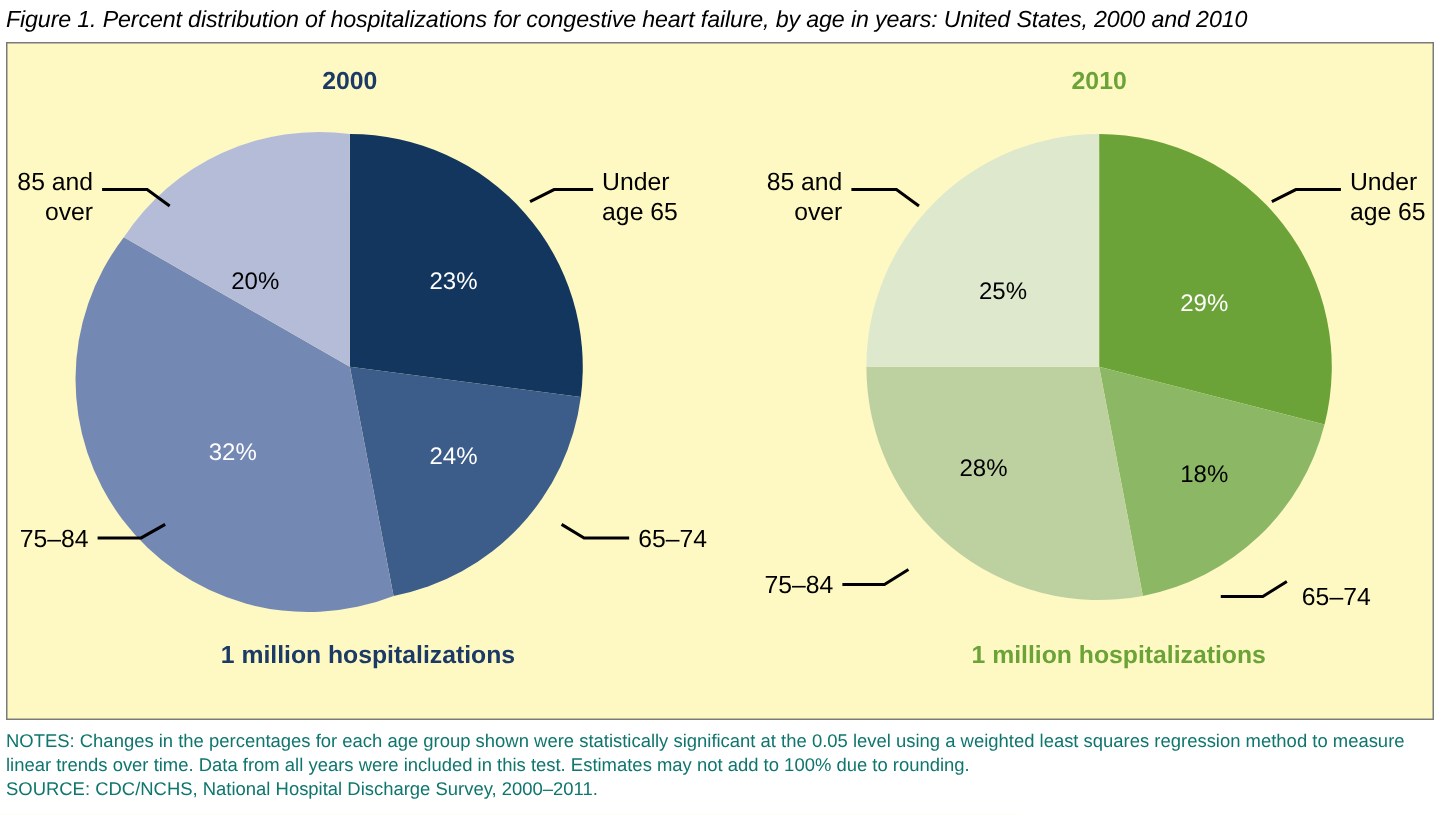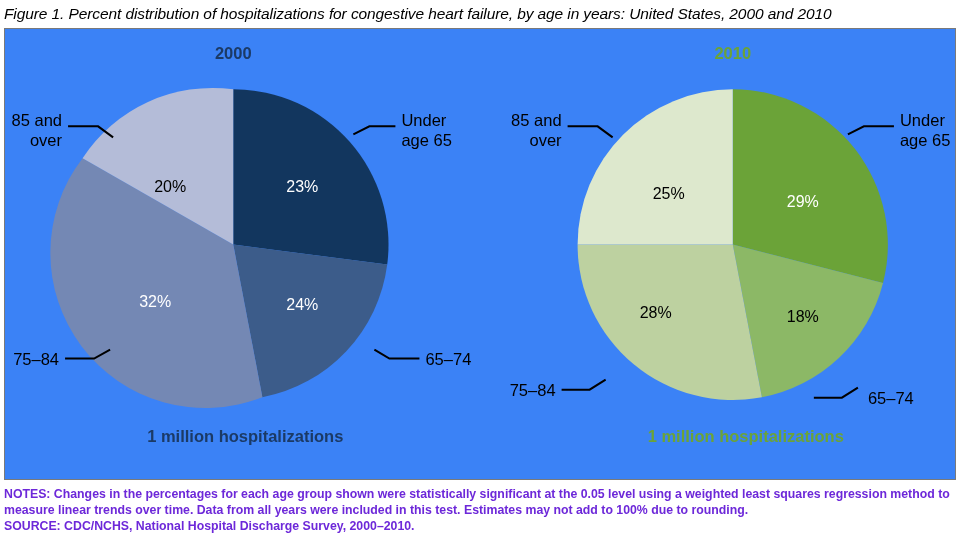--- a/index.html
+++ b/index.html
@@ -20,21 +20,21 @@
     color: #000;
     white-space: nowrap;
     letter-spacing: -0.1px;
     font-style: italic;
   }
   #chart-box {
     position: relative;
     margin: 0 4px;
     height: 452px;
     border: 1.5px solid #7a7a7a;
-    background: #3b82f6;
+    background: #fef9c3;
   }
   #chart-svg {
     display: block;
     width: 100%;
     height: 100%;
   }
   .panel-title {
     font-size: 16.5px;
     font-weight: bold;
   }
@@ -52,22 +52,21 @@
     fill: none;
     stroke: #000000;
     stroke-width: 2;
     stroke-linejoin: miter;
     stroke-linecap: butt;
   }
   #notes {
     padding: 6px 4px 0 4px;
     font-size: 12.3px;
     line-height: 1.32;
-    color: #6d28d9;
-    font-weight: bold;
+    color: #0f766e;
   }
   #notes p { margin: 0; }
 </style>
 </head>
 <body>
 
 <div id="figure-title">Figure 1. Percent distribution of hospitalizations for congestive heart failure, by age in years: United States, 2000 and 2010</div>
 
 <div id="chart-box">
   <svg id="chart-svg" viewBox="0 0 949 449" preserveAspectRatio="xMidYMid meet">
@@ -137,14 +136,14 @@
       <text x="556" y="97" text-anchor="end" class="callout-label" fill="#000000">85 and</text>
       <text x="556" y="117" text-anchor="end" class="callout-label" fill="#000000">over</text>
 
       <text x="740" y="412" text-anchor="middle" class="panel-footer" fill="#6ba338">1 million hospitalizations</text>
     </g>
   </svg>
 </div>
 
 <div id="notes">
   <p>NOTES: Changes in the percentages for each age group shown were statistically significant at the 0.05 level using a weighted least squares regression method to measure linear trends over time. Data from all years were included in this test. Estimates may not add to 100% due to rounding.</p>
-  <p>SOURCE: CDC/NCHS, National Hospital Discharge Survey, 2000–2010.</p>
+  <p>SOURCE: CDC/NCHS, National Hospital Discharge Survey, 2000–2011.</p>
 </div>
 
 </body></html>

